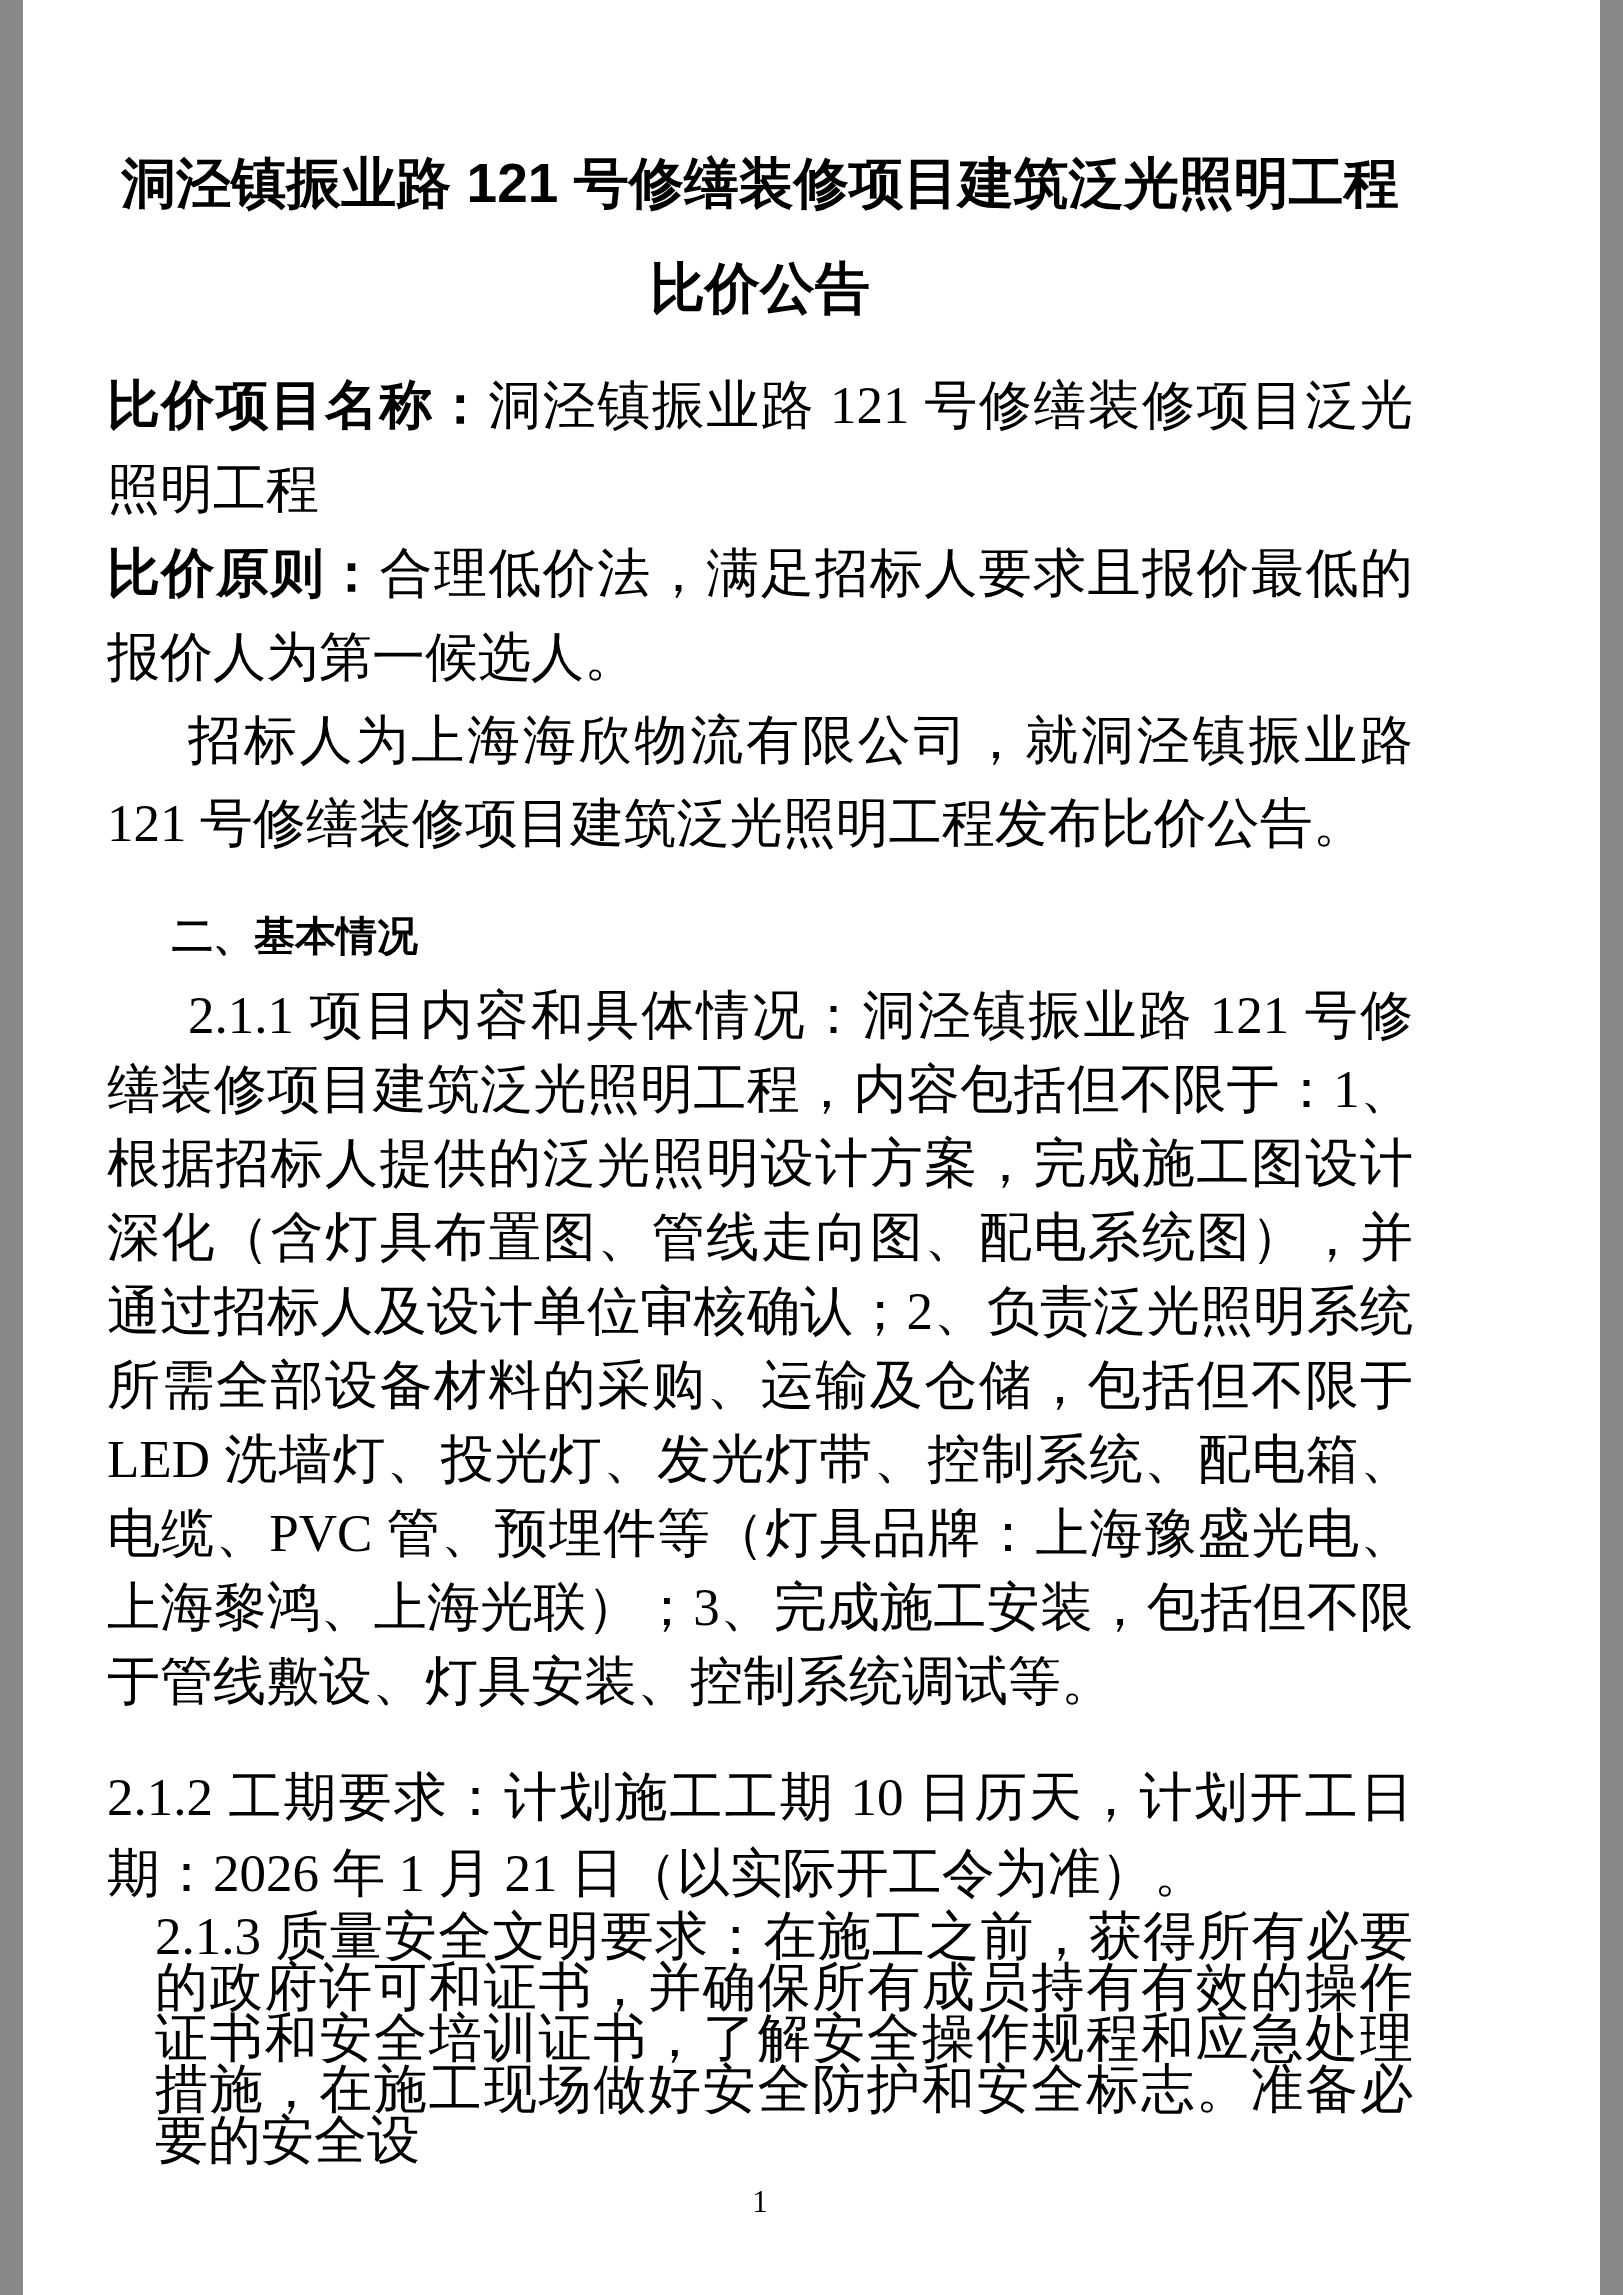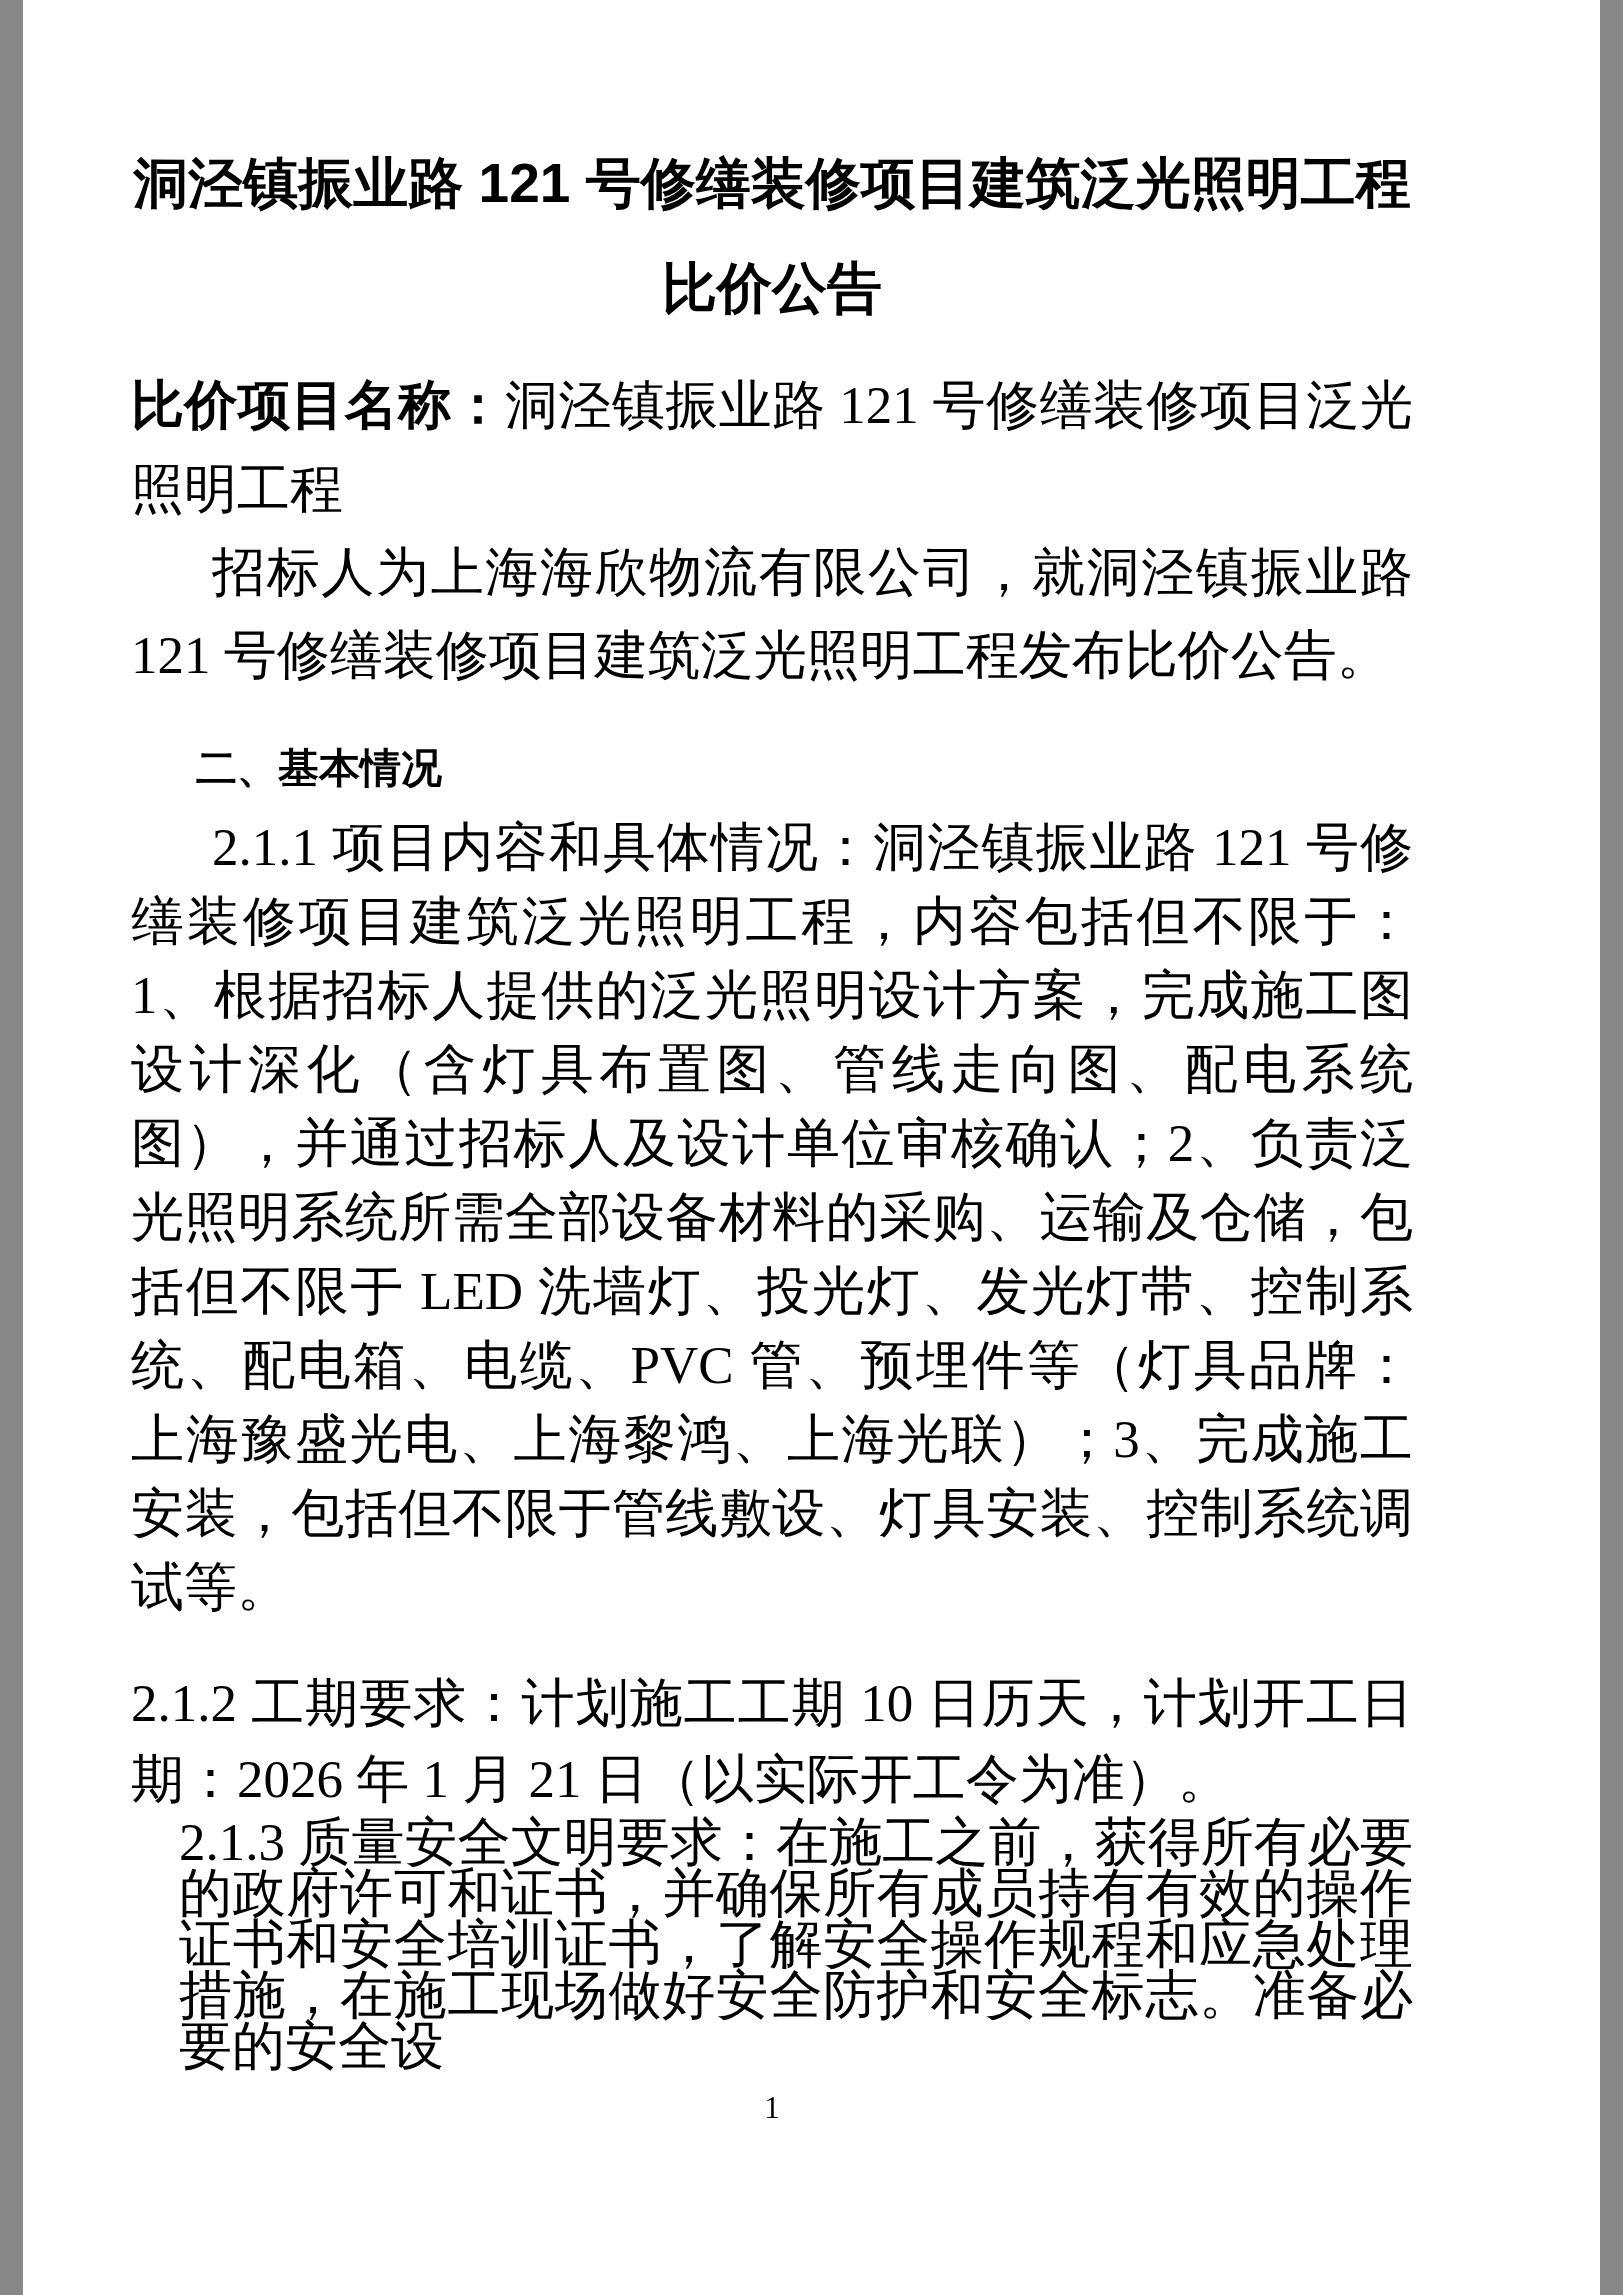--- a/index.html
+++ b/index.html
@@ -7,21 +7,21 @@
     padding: 0;
     background: #888;
   }
   .page {
     position: relative;
     width: 1577px;
     height: 2295px;
     margin: 0 auto;
     background: #ffffff;
     box-sizing: border-box;
-    padding: 131px 187px 0 108px;
+    padding: 131px 187px 0 84px;
     color: #000000;
     font-family: "Liberation Serif", "DejaVu Serif", serif;
     overflow: hidden;
   }
   .doc-title {
     font-family: "Liberation Sans", "DejaVu Sans", sans-serif;
     font-weight: bold;
     font-size: 55px;
     line-height: 105px;
     text-align: center;
@@ -67,20 +67,21 @@
 
 <div class="page">
 
   <h1 class="doc-title">
     <span class="title-line">洞泾镇振业路 121 号修缮装修项目建筑泛光照明工程</span>
     <span class="title-line">比价公告</span>
   </h1>
 
   <p class="labeled-para"><span class="bold-label">比价项目名称：</span><span>洞泾镇振业路 121 号修缮装修项目泛光照明工程</span></p>
 
+  <p class="labeled-para"><span class="bold-label">比价原则：</span><span>合理低价法，满足招标人要求且报价最低的报价人为第一候选人。</span></p>
 
 
   <p class="body-para">招标人为上海海欣物流有限公司，就洞泾镇振业路 121 号修缮装修项目建筑泛光照明工程发布比价公告。</p>
 
   <h2 class="section-heading second">二、基本情况</h2>
 
 
   <p class="item-211">2.1.1 项目内容和具体情况：洞泾镇振业路 121 号修缮装修项目建筑泛光照明工程，内容包括但不限于：1、根据招标人提供的泛光照明设计方案，完成施工图设计深化（含灯具布置图、管线走向图、配电系统图），并通过招标人及设计单位审核确认；2、负责泛光照明系统所需全部设备材料的采购、运输及仓储，包括但不限于 LED 洗墙灯、投光灯、发光灯带、控制系统、配电箱、电缆、PVC 管、预埋件等（灯具品牌：上海豫盛光电、上海黎鸿、上海光联）；3、完成施工安装，包括但不限于管线敷设、灯具安装、控制系统调试等。</p>
 
   <p class="item-212">2.1.2 工期要求：计划施工工期 10 日历天，计划开工日期：2026 年 1 月 21 日（以实际开工令为准）。</p>

